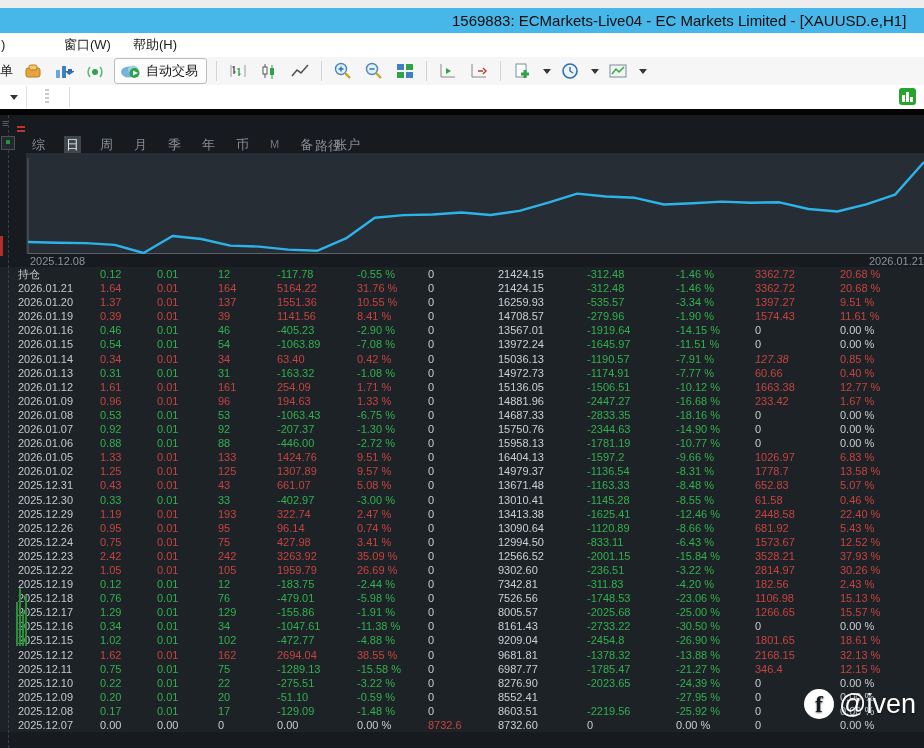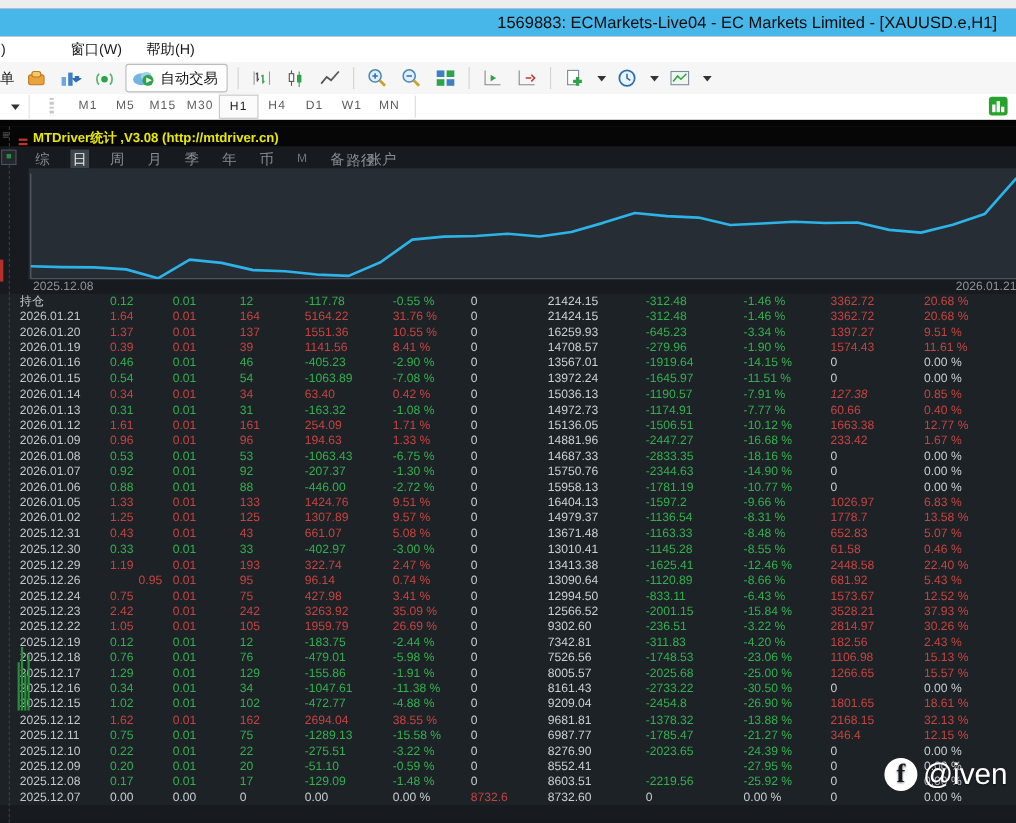--- a/index.html
+++ b/index.html
@@ -204,45 +204,31 @@
       </svg>
   </span>
     <span class="caret"></span>
 </div>
 
 <div class="abs tfbar">
   <span class="tf-dd">
       <span class="caret"></span>
     </span>
   <span class="grip"></span>
-  <span id="tf-list" style="display:flex;">
-      <span class="tf">M1</span>
-      <span class="tf">M5</span>
-      <span class="tf">M15</span>
-      <span class="tf">M30</span>
-      <span class="tf sel">H1</span>
-      <span class="tf">H4</span>
-      <span class="tf">D1</span>
-      <span class="tf">W1</span>
-      <span class="tf">MN</span>
-    </span>
   <span class="tf-endsep"></span>
   <span class="newchart-ico">
       <i style="height:7px"></i>
       <i style="height:10px"></i>
       <i style="height:5px"></i>
     </span>
 </div>
 
 <div class="abs sepband"></div>
 
 <div class="abs panel">
-  <div class="p-header">
-    <span>MTDriver统计 ,V3.08 (http://mtdriver.cn)</span>
-  </div>
   <div class="p-tabs" id="p-tabs">
       <span class="p-tab">综</span>
       <span class="p-tab sel">日</span>
       <span class="p-tab">周</span>
       <span class="p-tab">月</span>
       <span class="p-tab">季</span>
       <span class="p-tab">年</span>
       <span class="p-tab">币</span>
       <span class="p-tab small">M</span>
       <span class="p-tab">备</span>
@@ -293,21 +279,21 @@
         </div>
         <div class="trow">
           <div class="tcell" style="color: rgb(196, 200, 205);">2026.01.20</div>
           <div class="tcell" style="color: rgb(198, 68, 64);">1.37</div>
           <div class="tcell" style="color: rgb(198, 68, 64);">0.01</div>
           <div class="tcell" style="color: rgb(198, 68, 64);">137</div>
           <div class="tcell" style="color: rgb(198, 68, 64);">1551.36</div>
           <div class="tcell" style="color: rgb(198, 68, 64);">10.55 %</div>
           <div class="tcell" style="color: rgb(201, 205, 210);">0</div>
           <div class="tcell" style="color: rgb(204, 208, 213);">16259.93</div>
-          <div class="tcell" style="color: rgb(51, 176, 78);">-645.23</div>
+          <div class="tcell" style="color: rgb(51, 176, 78);">-535.57</div>
           <div class="tcell" style="color: rgb(51, 176, 78);">-3.34 %</div>
           <div class="tcell" style="color: rgb(198, 68, 64);">1397.27</div>
           <div class="tcell" style="color: rgb(198, 68, 64);">9.51 %</div>
         </div>
         <div class="trow">
           <div class="tcell" style="color: rgb(196, 200, 205);">2026.01.19</div>
           <div class="tcell" style="color: rgb(198, 68, 64);">0.39</div>
           <div class="tcell" style="color: rgb(198, 68, 64);">0.01</div>
           <div class="tcell" style="color: rgb(198, 68, 64);">39</div>
           <div class="tcell" style="color: rgb(198, 68, 64);">1141.56</div>
@@ -510,21 +496,21 @@
           <div class="tcell" style="color: rgb(198, 68, 64);">2.47 %</div>
           <div class="tcell" style="color: rgb(201, 205, 210);">0</div>
           <div class="tcell" style="color: rgb(204, 208, 213);">13413.38</div>
           <div class="tcell" style="color: rgb(51, 176, 78);">-1625.41</div>
           <div class="tcell" style="color: rgb(51, 176, 78);">-12.46 %</div>
           <div class="tcell" style="color: rgb(198, 68, 64);">2448.58</div>
           <div class="tcell" style="color: rgb(198, 68, 64);">22.40 %</div>
         </div>
         <div class="trow">
           <div class="tcell" style="color: rgb(196, 200, 205);">2025.12.26</div>
-          <div class="tcell" style="color: rgb(198, 68, 64); margin-left: 26px;">0.95</div>
+          <div class="tcell" style="color: rgb(198, 68, 64);">0.95</div>
           <div class="tcell" style="color: rgb(198, 68, 64);">0.01</div>
           <div class="tcell" style="color: rgb(198, 68, 64);">95</div>
           <div class="tcell" style="color: rgb(198, 68, 64);">96.14</div>
           <div class="tcell" style="color: rgb(198, 68, 64);">0.74 %</div>
           <div class="tcell" style="color: rgb(201, 205, 210);">0</div>
           <div class="tcell" style="color: rgb(204, 208, 213);">13090.64</div>
           <div class="tcell" style="color: rgb(51, 176, 78);">-1120.89</div>
           <div class="tcell" style="color: rgb(51, 176, 78);">-8.66 %</div>
           <div class="tcell" style="color: rgb(198, 68, 64);">681.92</div>
           <div class="tcell" style="color: rgb(198, 68, 64);">5.43 %</div>

